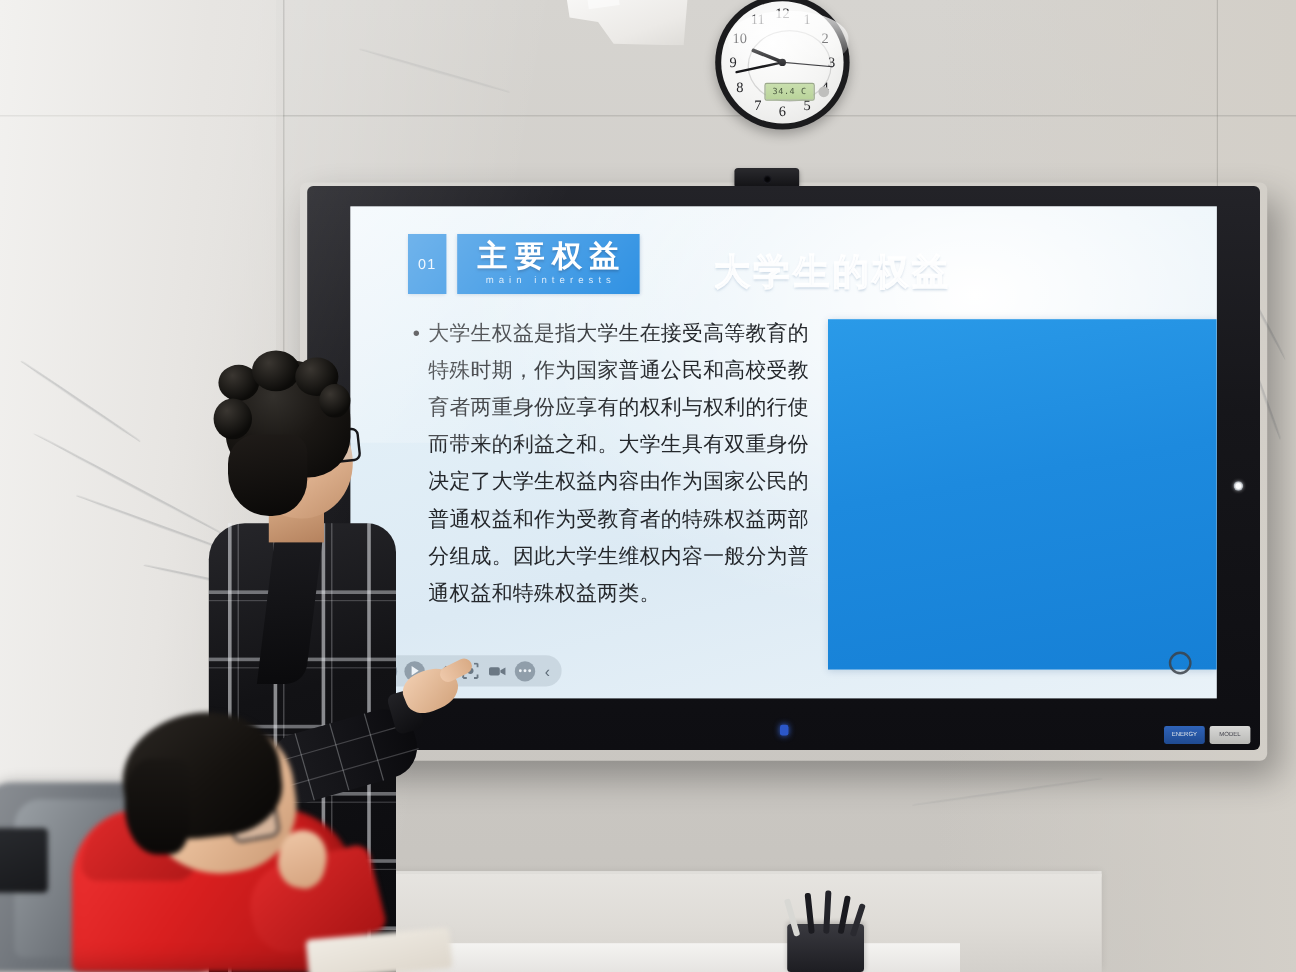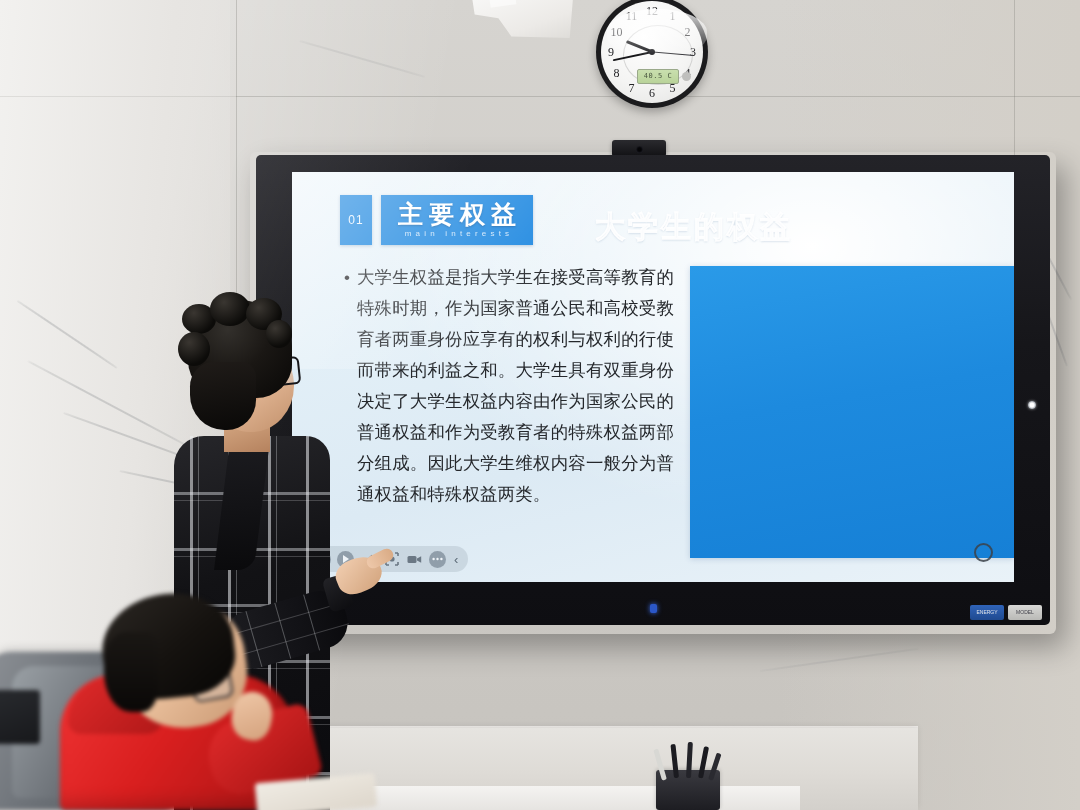--- a/index.html
+++ b/index.html
@@ -394,21 +394,21 @@
           <div class="cnum" style="left: 92px; top: 51px;">3</div>
           <div class="cnum" style="left: 86.507px; top: 71.5px;">4</div>
           <div class="cnum" style="left: 71.5px; top: 86.507px;">5</div>
           <div class="cnum" style="left: 51px; top: 92px;">6</div>
           <div class="cnum" style="left: 30.5px; top: 86.507px;">7</div>
           <div class="cnum" style="left: 15.493px; top: 71.5px;">8</div>
           <div class="cnum" style="left: 10px; top: 51px;">9</div>
           <div class="cnum" style="left: 15.493px; top: 30.5px;">10</div>
           <div class="cnum" style="left: 30.5px; top: 15.493px;">11</div>
         </div>
-      <div class="clock-lcd">40.5 C</div>
+      <div class="clock-lcd">34.4 C</div>
       <div class="clock-knob"></div>
       <div class="chand h" style="transform:rotate(292deg);"></div>
       <div class="chand m" style="transform:rotate(258deg);"></div>
       <div class="chand s" style="transform:rotate(95deg);"></div>
       <div class="clock-pin"></div>
       <div class="clock-glare"></div>
     </div>
   </div>
 
   <div class="tv-shadow"></div>

